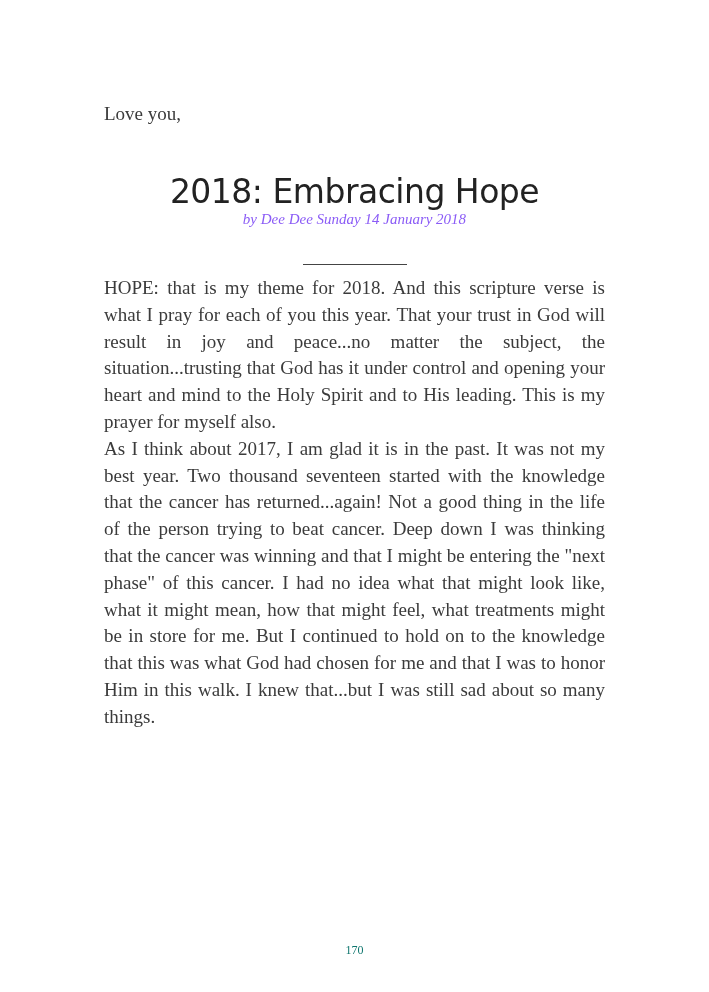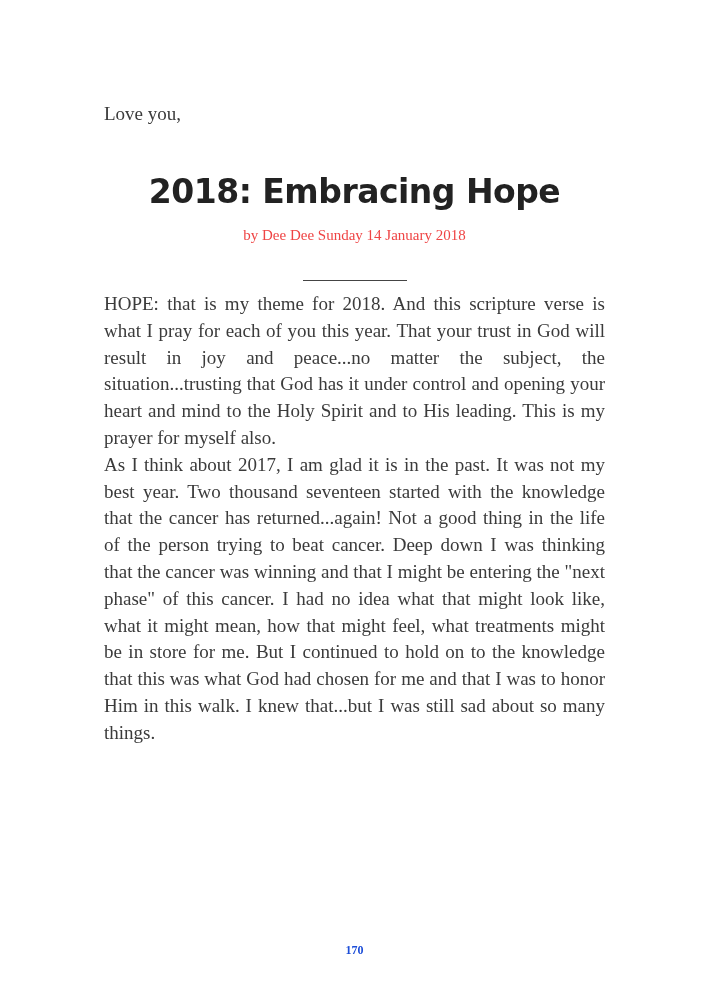--- a/index.html
+++ b/index.html
@@ -19,32 +19,33 @@
     overflow: hidden;
   }
   .closing {
     font-size: 19px;
     line-height: 27px;
     color: #3b3b3b;
   }
   .title {
     margin-top: 46px;
     font-family: "DejaVu Sans", "Liberation Sans", sans-serif;
-    font-weight: 700;
+    font-weight: 400;
     font-size: 33px;
     line-height: 38px;
     text-align: center;
     color: #222222;
     letter-spacing: -0.5px;
   }
   .byline {
-    margin-top: 16px;
+    margin-top: 0;
     font-size: 15px;
+    font-style: italic;
     text-align: center;
-    color: #ef4444;
+    color: #8b5cf6;
   }
   .divider {
     width: 104px;
     margin: 36px auto 10px auto;
     border-top: 1px solid #444444;
     height: 0;
   }
   .body-text p {
     font-size: 19px;
     line-height: 26.8px;
@@ -53,22 +54,21 @@
   }
   .scripture .quote { font-style: italic; }
   .justify-last { text-align-last: justify; }
   .page-number {
     position: absolute;
     bottom: 34px;
     left: 0;
     width: 100%;
     text-align: center;
     font-size: 12px;
-    color: #1d4ed8;
-    font-weight: bold;
+    color: #0f766e;
   }
 </style>
 </head>
 <body>
 
 <div class="page">
 
   <div class="closing">
     <div>Love you,</div>
   </div>

